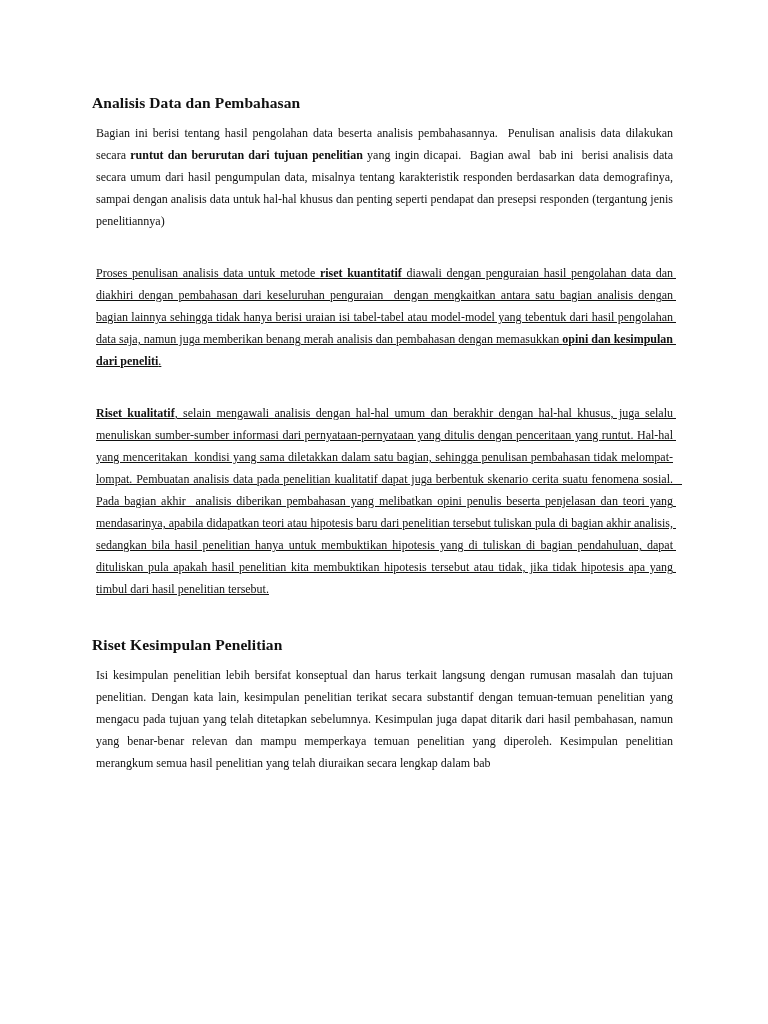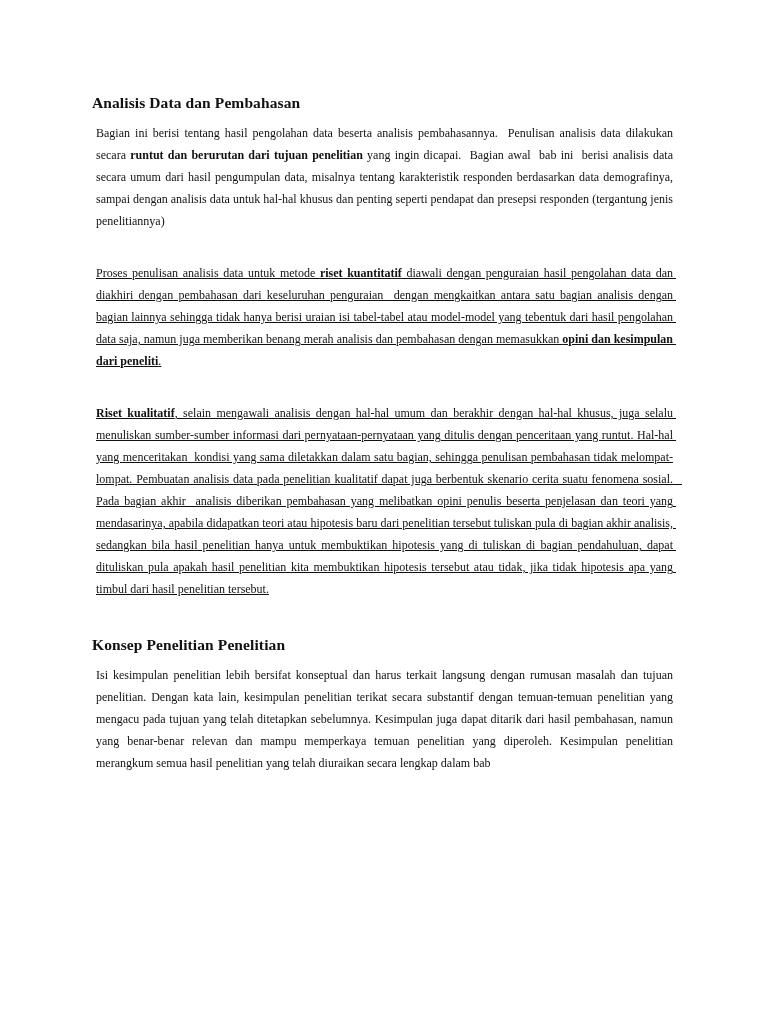--- a/index.html
+++ b/index.html
@@ -60,16 +60,16 @@
 </style>
 </head>
 <body>
 
 <div class="page">
   <div class="content" id="content-root">
       <div class="heading">Analisis Data dan Pembahasan</div>
       <p class="para"><span class="nowrap-sp">Bagian ini berisi tentang hasil pengolahan data beserta analisis pembahasannya.  Penulisan analisis data dilakukan secara </span><b class="nowrap-sp">runtut dan berurutan dari tujuan penelitian</b><span class="nowrap-sp"> yang ingin dicapai.  Bagian awal  bab ini  berisi analisis data secara umum dari hasil pengumpulan data, misalnya tentang karakteristik responden berdasarkan data demografinya, sampai dengan analisis data untuk hal-hal khusus dan penting seperti pendapat dan presepsi responden (tergantung jenis penelitiannya)</span></p>
       <p class="para gap-before"><span class="nowrap-sp">Proses penulisan analisis data untuk metode </span><b class="nowrap-sp">riset kuantitatif</b><span class="nowrap-sp"> diawali dengan penguraian hasil pengolahan data dan diakhiri dengan pembahasan dari keseluruhan penguraian  dengan mengkaitkan antara satu bagian analisis dengan bagian lainnya sehingga tidak hanya berisi uraian isi tabel-tabel atau model-model yang tebentuk dari hasil pengolahan data saja, namun juga memberikan benang merah analisis dan pembahasan dengan memasukkan </span><b class="nowrap-sp">opini dan kesimpulan dari peneliti</b><span class="nowrap-sp">.</span></p>
       <p class="para gap-before"><b class="nowrap-sp">Riset kualitatif</b><span class="nowrap-sp">, selain mengawali analisis dengan hal-hal umum dan berakhir dengan hal-hal khusus, juga selalu menuliskan sumber-sumber informasi dari pernyataan-pernyataan yang ditulis dengan penceritaan yang runtut. Hal-hal yang menceritakan  kondisi yang sama diletakkan dalam satu bagian, sehingga penulisan pembahasan tidak melompat-lompat. Pembuatan analisis data pada penelitian kualitatif dapat juga berbentuk skenario cerita suatu fenomena sosial.   Pada bagian akhir  analisis diberikan pembahasan yang melibatkan opini penulis beserta penjelasan dan teori yang mendasarinya, apabila didapatkan teori atau hipotesis baru dari penelitian tersebut tuliskan pula di bagian akhir analisis, sedangkan bila hasil penelitian hanya untuk membuktikan hipotesis yang di tuliskan di bagian pendahuluan, dapat dituliskan pula apakah hasil penelitian kita membuktikan hipotesis tersebut atau tidak, jika tidak hipotesis apa yang timbul dari hasil penelitian tersebut.</span></p>
-      <div class="heading gap-before">Konsep Penelitian Penelitian</div>
+      <div class="heading gap-before">Riset Kesimpulan Penelitian</div>
       <p class="para"><span class="nowrap-sp">Isi kesimpulan penelitian lebih bersifat konseptual dan harus terkait langsung dengan rumusan masalah dan tujuan penelitian. Dengan kata lain, kesimpulan penelitian terikat secara substantif dengan temuan-temuan penelitian yang mengacu pada tujuan yang telah ditetapkan sebelumnya. Kesimpulan juga dapat ditarik dari hasil pembahasan, namun yang benar-benar relevan dan mampu memperkaya temuan penelitian yang diperoleh. Kesimpulan penelitian merangkum semua hasil penelitian yang telah diuraikan secara lengkap dalam bab</span></p>
     </div>
 </div>
 
 </body></html>

